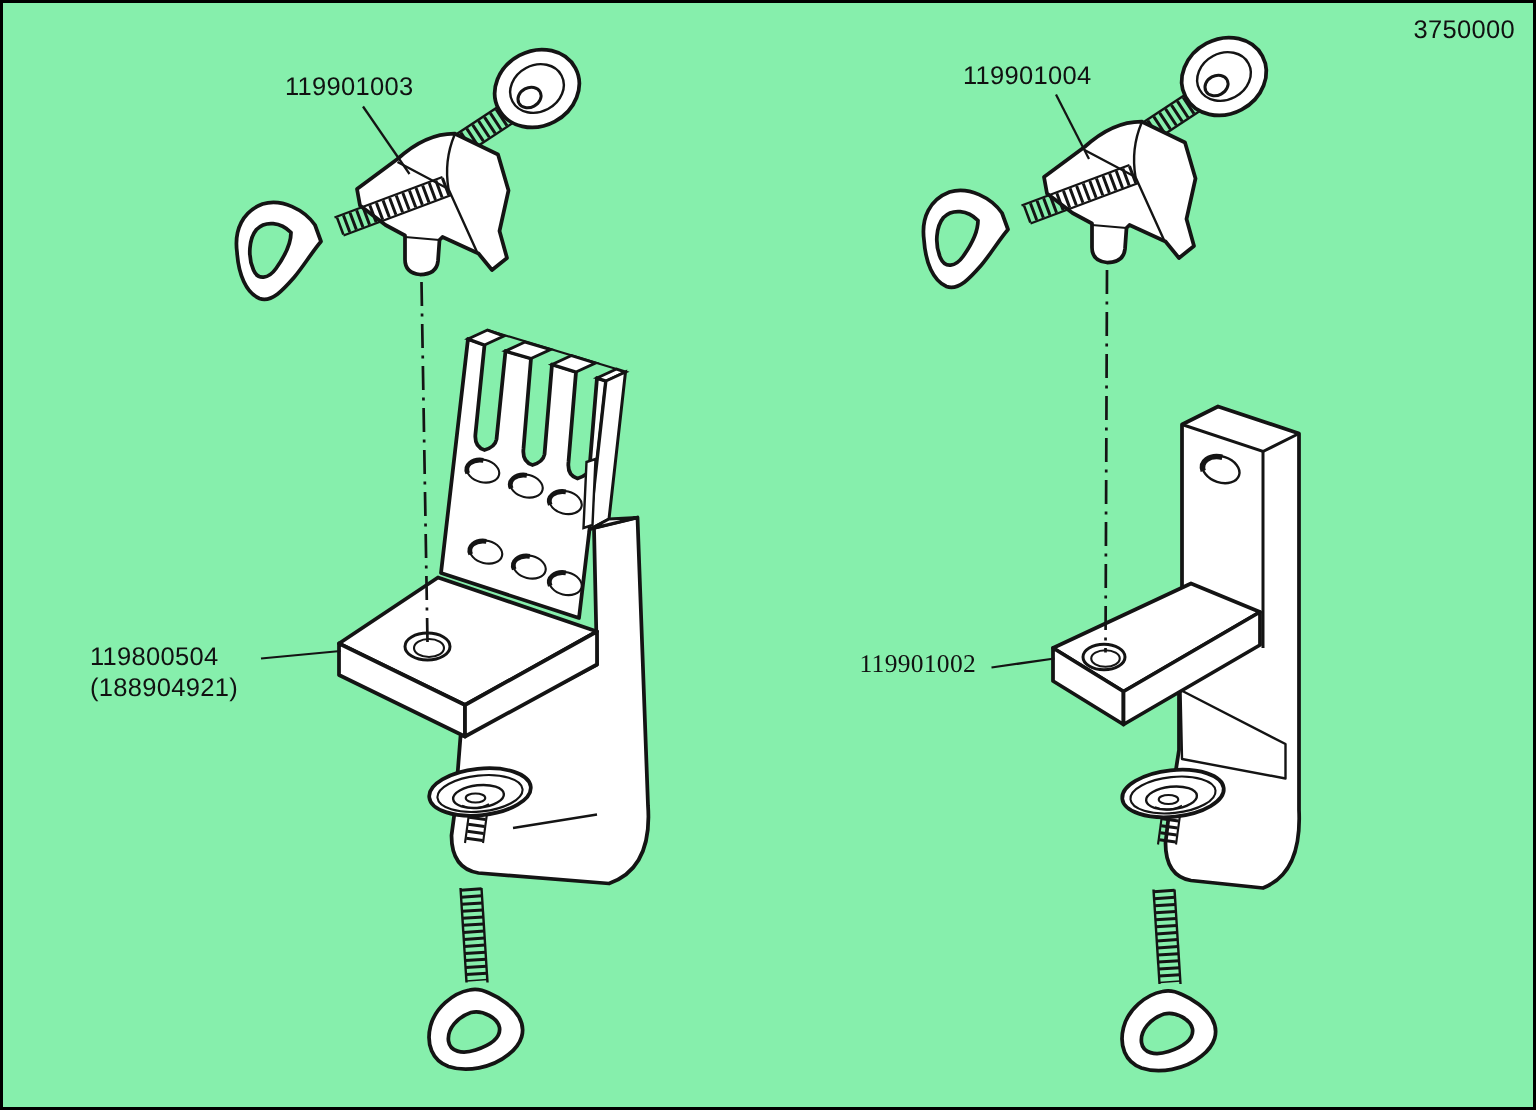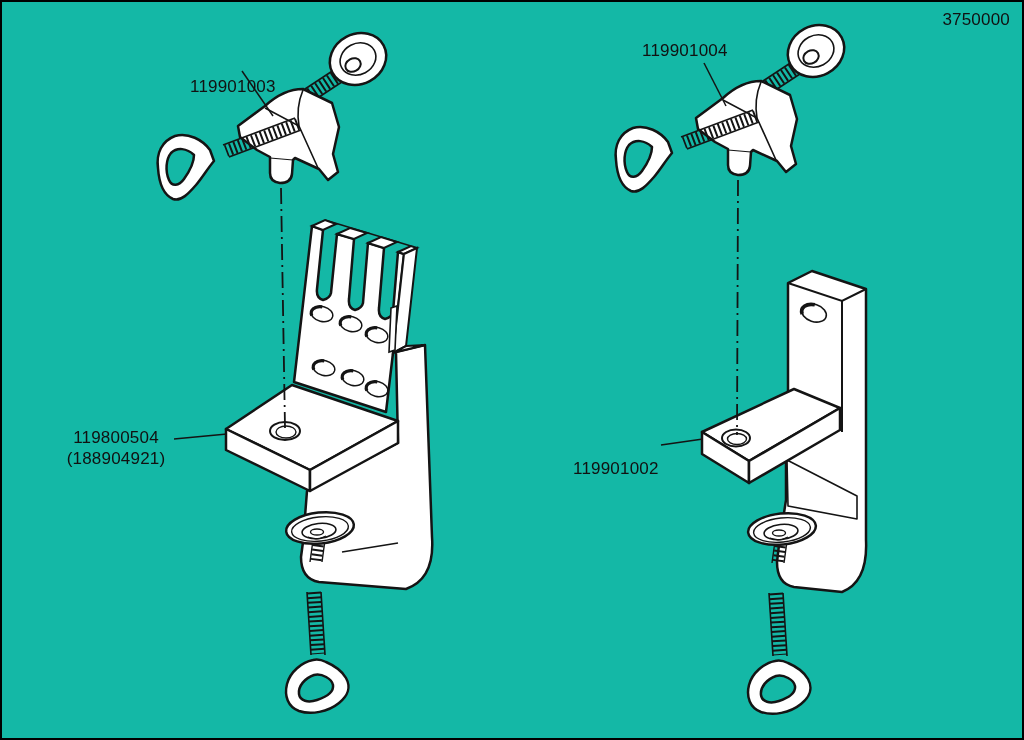--- a/index.html
+++ b/index.html
@@ -1,37 +1,37 @@
 <!DOCTYPE html>
 <html><head>
 <meta charset="utf-8">
 <style>
   html,body{margin:0;padding:0;background:#e8e8e8;}
   .canvas{
     position:relative;
     width:1020px;height:736px;
-    background:#14b8a6;
+    background:#86efac;
     border:2px solid #000;
     font-family:"Liberation Sans", sans-serif;
     overflow:hidden;
   }
   .lbl{
     position:absolute;
     font-size:17px;
     color:#111;
     letter-spacing:0.2px;
     white-space:nowrap;
     line-height:21px;
   }
-  .lbl.right-align{text-align:center;}
+  .lbl.right-align{text-align:left;}
   #doc-number{right:12px;top:7px;}
-  #lbl-head-left{left:188px;top:45px;margin-top:29px;}
+  #lbl-head-left{left:188px;top:45px;}
   #lbl-head-right{left:640px;top:38px;}
   #lbl-bracket-left{left:58px;top:425px;width:112px;}
-  #lbl-bracket-right{left:571px;top:456px;}
+  #lbl-bracket-right{left:571px;top:430px;font-family:Liberation Serif, serif;}
   svg{position:absolute;left:0;top:0;}
   .w{fill:#fff;stroke:#141414;}
   .nf{fill:none;stroke:#141414;}
   .s12{stroke-width:1.2;}
   .s14{stroke-width:1.4;}
   .s16{stroke-width:1.6;}
   .s20{stroke-width:2;}
   .s25{stroke-width:2.5;}
   .thread{stroke:#141414;stroke-dasharray:2 2.7;fill:none;}
   .dashdot{stroke:#141414;stroke-width:1.8;stroke-dasharray:16 5 2 5;fill:none;}

